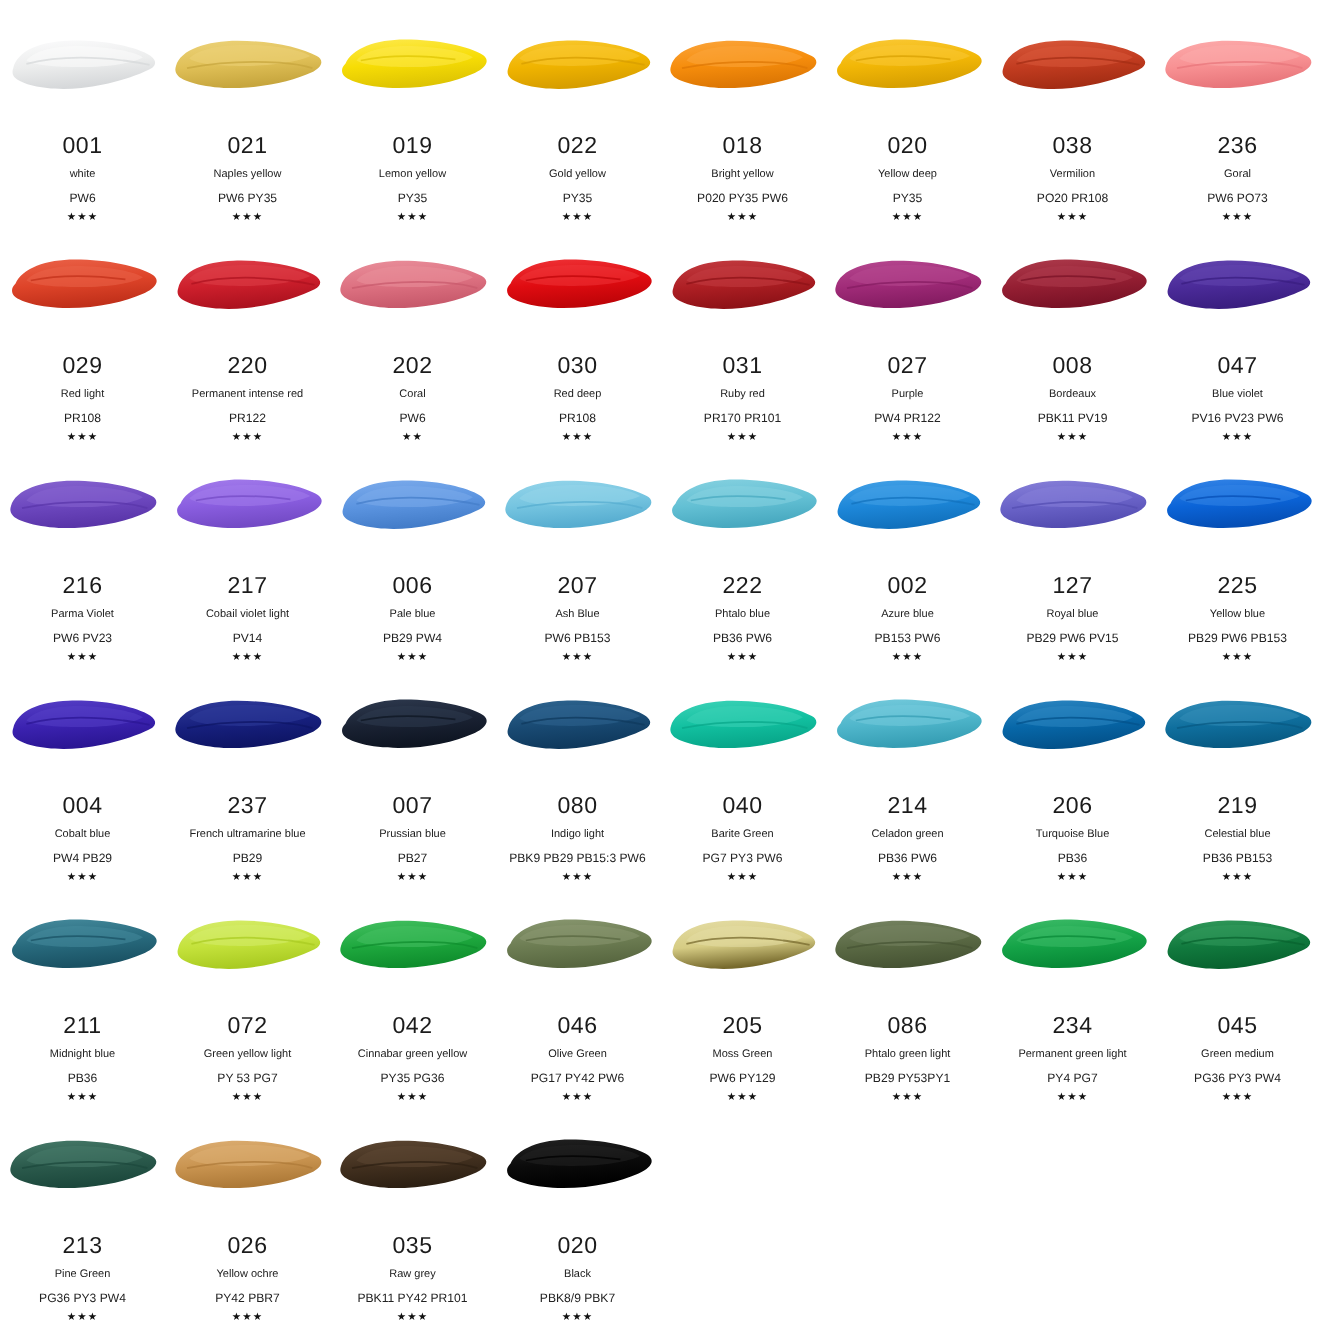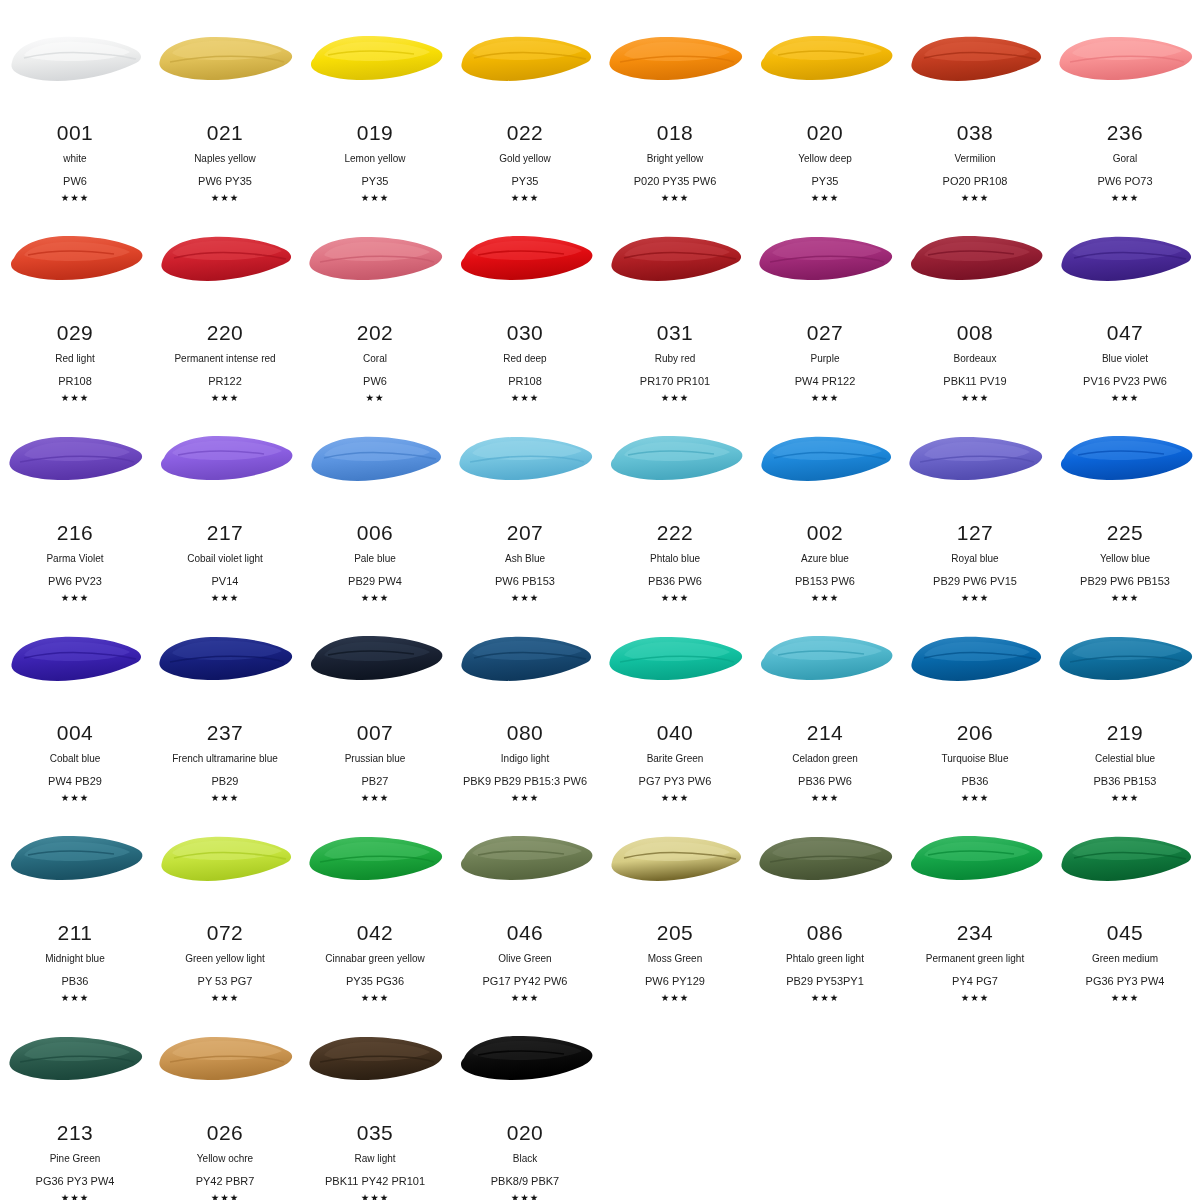--- a/index.html
+++ b/index.html
@@ -932,21 +932,21 @@
               <stop offset="55%" stop-color="#42301f"></stop>
               <stop offset="100%" stop-color="#2d2013"></stop>
             </linearGradient>
           </defs>
           <path d="M8,32 C12,17 36,9 64,9 C94,9 122,15 136,23 C143,27 141,33 131,38 C116,45 92,51 66,52 C40,53 16,47 10,41 C7,38 7,35 8,32 Z" fill="url(#g46)"></path>
           <path d="M22,27 C30,17 52,13 76,14 C100,15 120,19 128,24 C120,29 98,33 72,33 C46,33 28,31 22,27 Z" fill="#5d4733" opacity="0.55"></path>
           <path d="M18,34 C44,29 72,27 102,29 C116,30 126,32 132,34" fill="none" stroke="#2d2013" stroke-width="1.6" opacity="0.75"></path>
         </svg>
       </div>
       <div class="code">035</div>
-      <div class="cname">Raw light</div>
+      <div class="cname">Raw grey</div>
       <div class="pigment">PBK11 PY42 PR101</div>
       <div class="stars">★★★</div>
     </div>
     <div class="swatch-cell">
       <div class="smear-wrap">
         <svg viewBox="0 0 146 66" xmlns="http://www.w3.org/2000/svg">
           <defs>
             <linearGradient id="g47" x1="0" y1="0" x2="0.25" y2="1">
               <stop offset="0%" stop-color="#232323"></stop>
               <stop offset="55%" stop-color="#0b0b0b"></stop>

